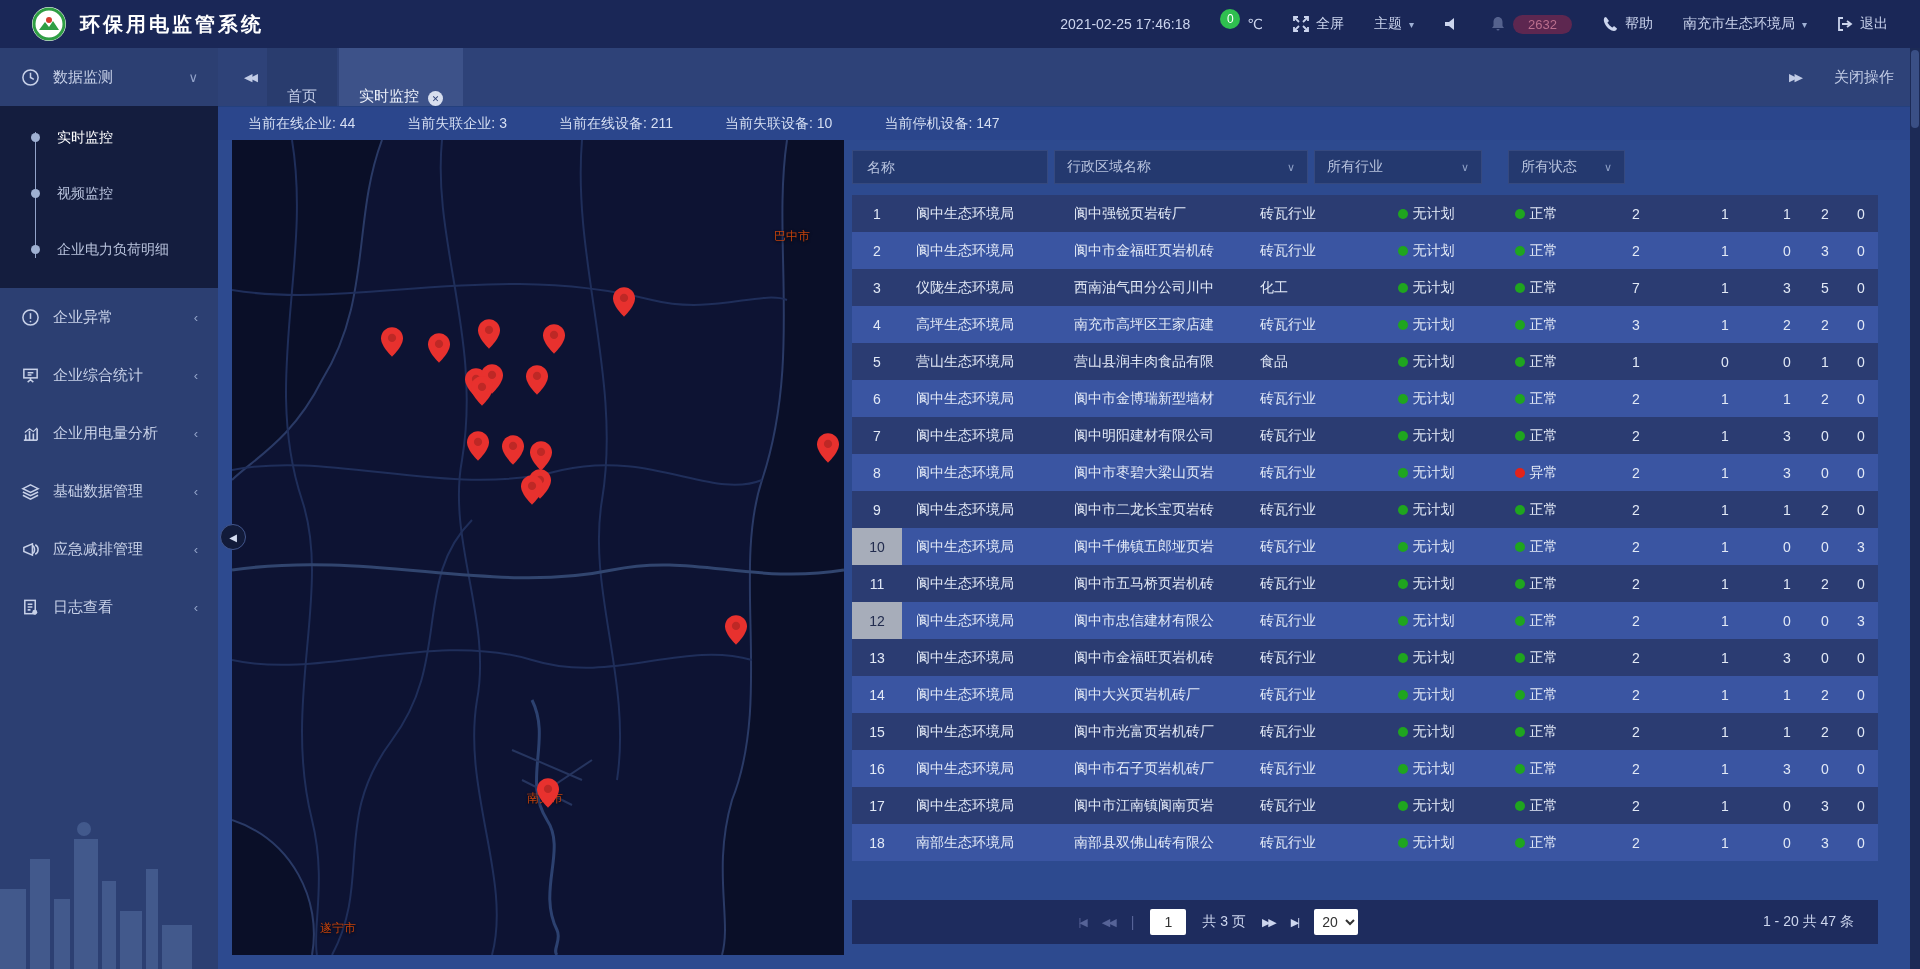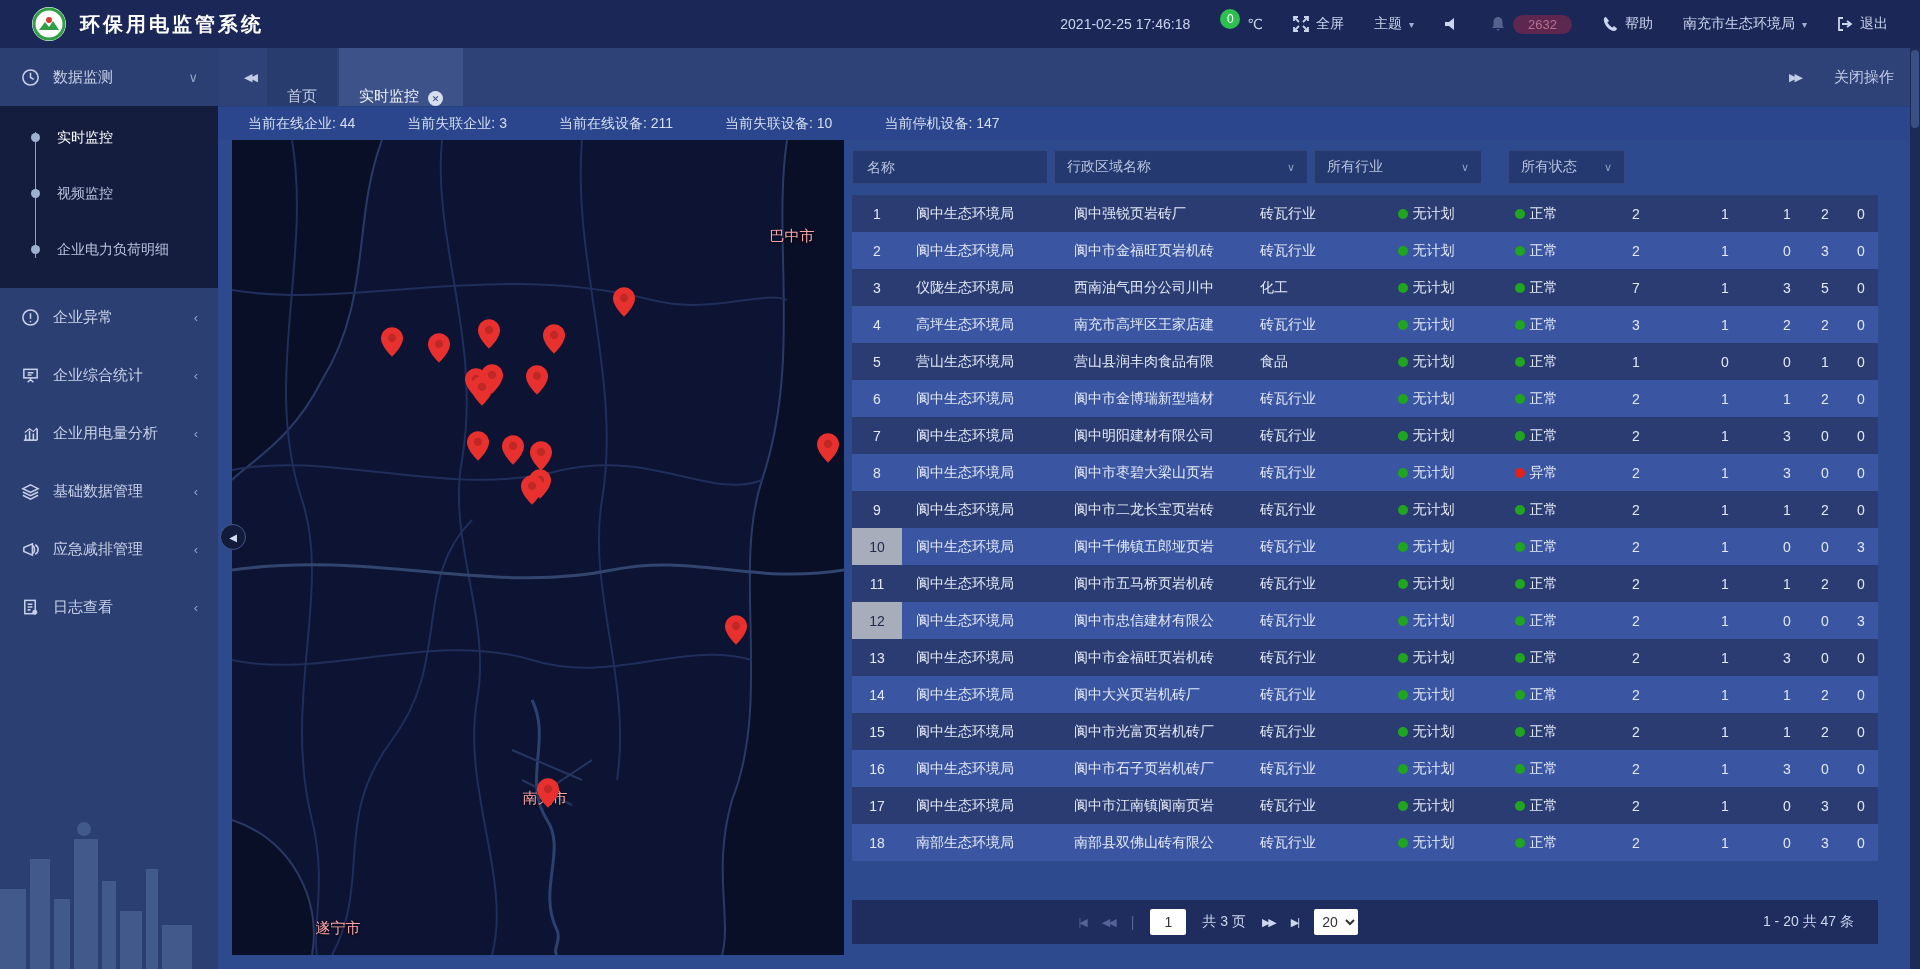--- a/index.html
+++ b/index.html
@@ -44,21 +44,21 @@
   .tab.active{background:#3d5289;color:#eef2fb;}
   .close-x{display:inline-flex;width:15px;height:15px;border-radius:50%;background:#d7deee;color:#2e4278;
     font-size:9px;align-items:center;justify-content:center;margin-left:9px;font-weight:bold;}
   .tab-bar-right{margin-left:auto;display:flex;align-items:center;gap:34px;padding-right:26px;color:#c2cce6;font-size:15px;}
   .dbl-arrow{font-size:11px;letter-spacing:-3px;cursor:pointer;}
   .stats-bar{height:34px;background:#2b468c;border-top:1px solid #24407e;display:flex;align-items:center;gap:52px;
     padding:0 30px;color:#d6dff3;font-size:14px;}
   .content{position:absolute;top:92px;left:0;width:1702px;height:829px;background:#2d4a8f;}
   
   .map-panel{position:absolute;left:14px;top:0;width:612px;height:815px;background:#0d1333;overflow:hidden;}
-  .map-label{position:absolute;color:#fca5a5;font-size:15px;text-shadow:0 1px 3px rgba(0,0,0,.9);transform:translate(-50%,-50%);font-family:Liberation Mono, monospace;}
+  .map-label{position:absolute;color:#c2410c;font-size:12px;text-shadow:0 1px 3px rgba(0,0,0,.9);transform:translate(-50%,-50%);font-family:Liberation Mono, monospace;}
   .map-pin{position:absolute;width:22px;height:30px;transform:translate(-50%,-100%);}
   .collapse-btn{position:absolute;left:2px;top:384px;width:26px;height:26px;border-radius:50%;background:#121b3a;
     border:1px solid #42568c;color:#d4dcf0;display:flex;align-items:center;justify-content:center;font-size:10px;z-index:6;cursor:pointer;}
   
   .fbox{position:absolute;top:10px;height:34px;background:#24396f;border:1px solid #35497f;
     display:flex;align-items:center;color:#b8c3de;font-size:14px;padding:0 12px;cursor:pointer;}
   .fbox .fcaret{margin-left:auto;color:#8fa0c6;font-size:11px;}
   .fbox input{background:transparent;border:none;outline:none;color:#cfd8ec;font-size:14px;width:100%;font-family:inherit;}
   .fbox input::placeholder{color:#b8c3de;opacity:1;}
   

